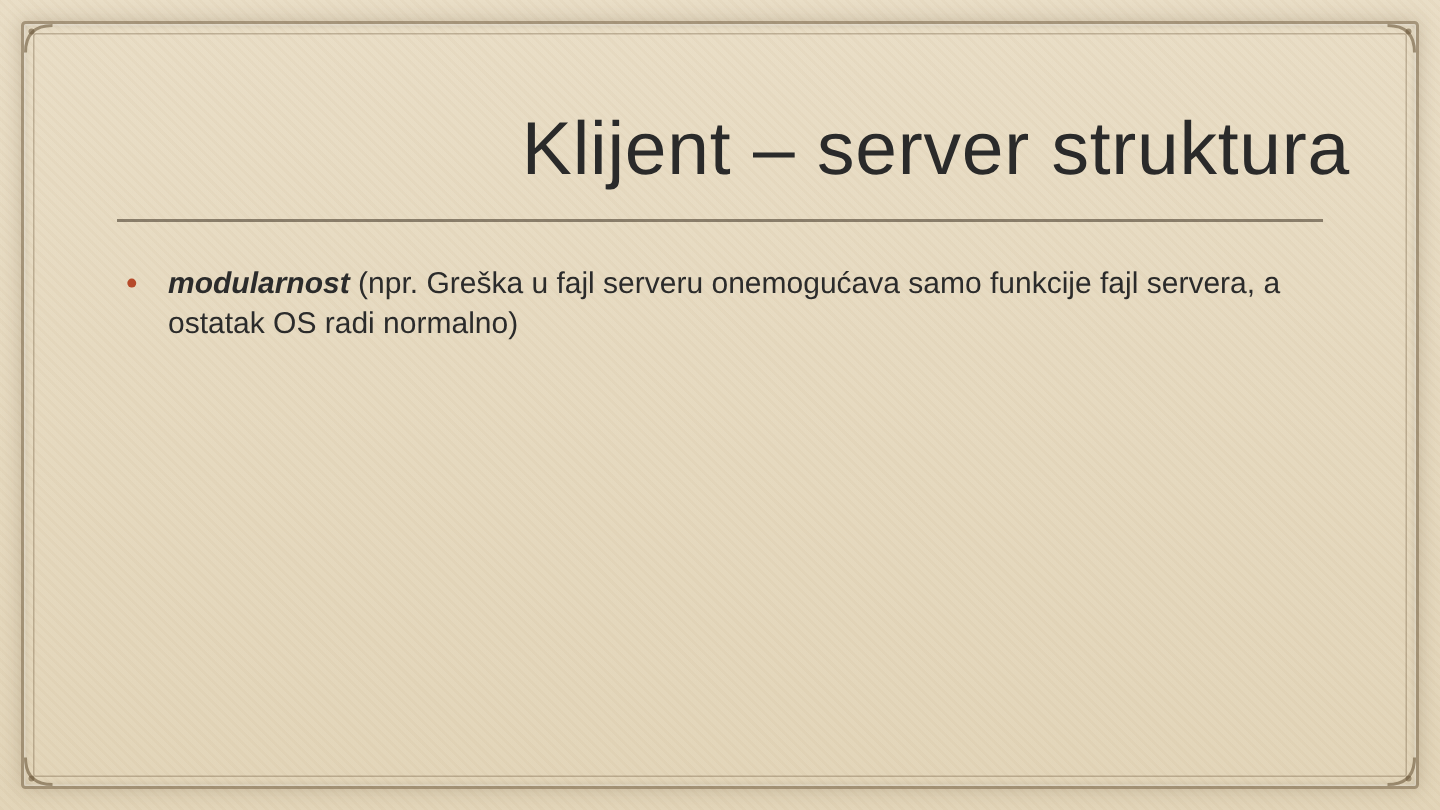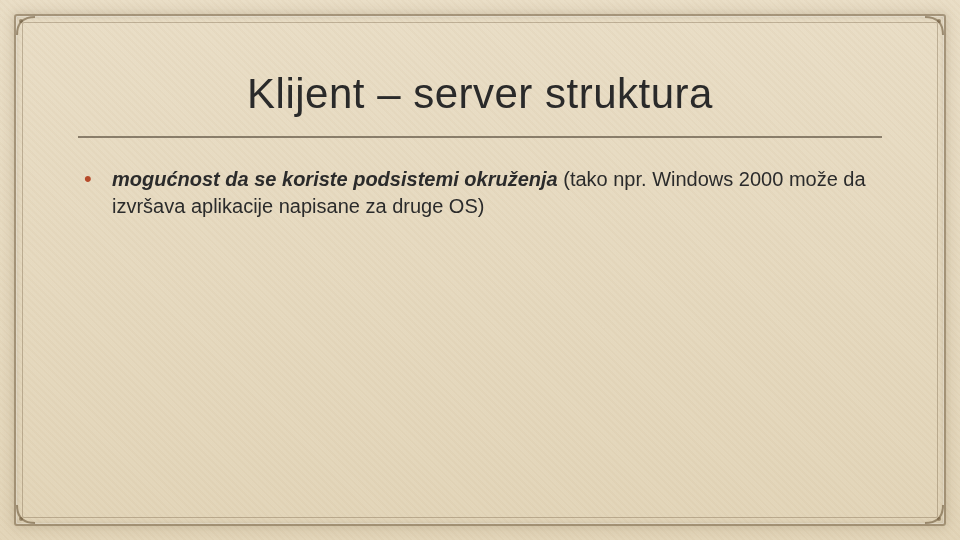--- a/index.html
+++ b/index.html
@@ -50,23 +50,23 @@
   .br { bottom: -8px; right: -8px; transform: scale(-1,-1); }
 
   .content {
     position: absolute;
     inset: 0;
     padding: 70px 60px 40px 60px;
     box-sizing: border-box;
   }
 
   .title {
-    font-size: 42px;
+    font-size: 50px;
     font-weight: 400;
-    text-align: center;
+    text-align: right;
     margin: 0 0 18px 0;
     letter-spacing: 0.5px;
     color: #2a2a2a;
   }
 
   hr.divider {
     border: none;
     border-top: 2px solid rgba(60,50,35,0.55);
     margin: 0 18px 28px 18px;
   }
@@ -126,16 +126,16 @@
         </svg>
     </span>
   </div>
 </div>
 
 <div class="content">
   <h1 class="title">Klijent – server struktura</h1>
   <hr class="divider">
   <ul class="bullets">
     <li>
-      <span class="bold"></span><span class="bolditalic">mogućnost da se koriste podsistemi okruženja</span><span> (tako npr. Windows 2000 može da izvršava aplikacije napisane za druge OS)</span>
+      <span class="bold"></span><span class="bolditalic">modularnost</span><span> (npr. Greška u fajl serveru onemogućava samo funkcije fajl servera, a ostatak OS radi normalno)</span>
     </li>
   </ul>
 </div>
 
 </body></html>

